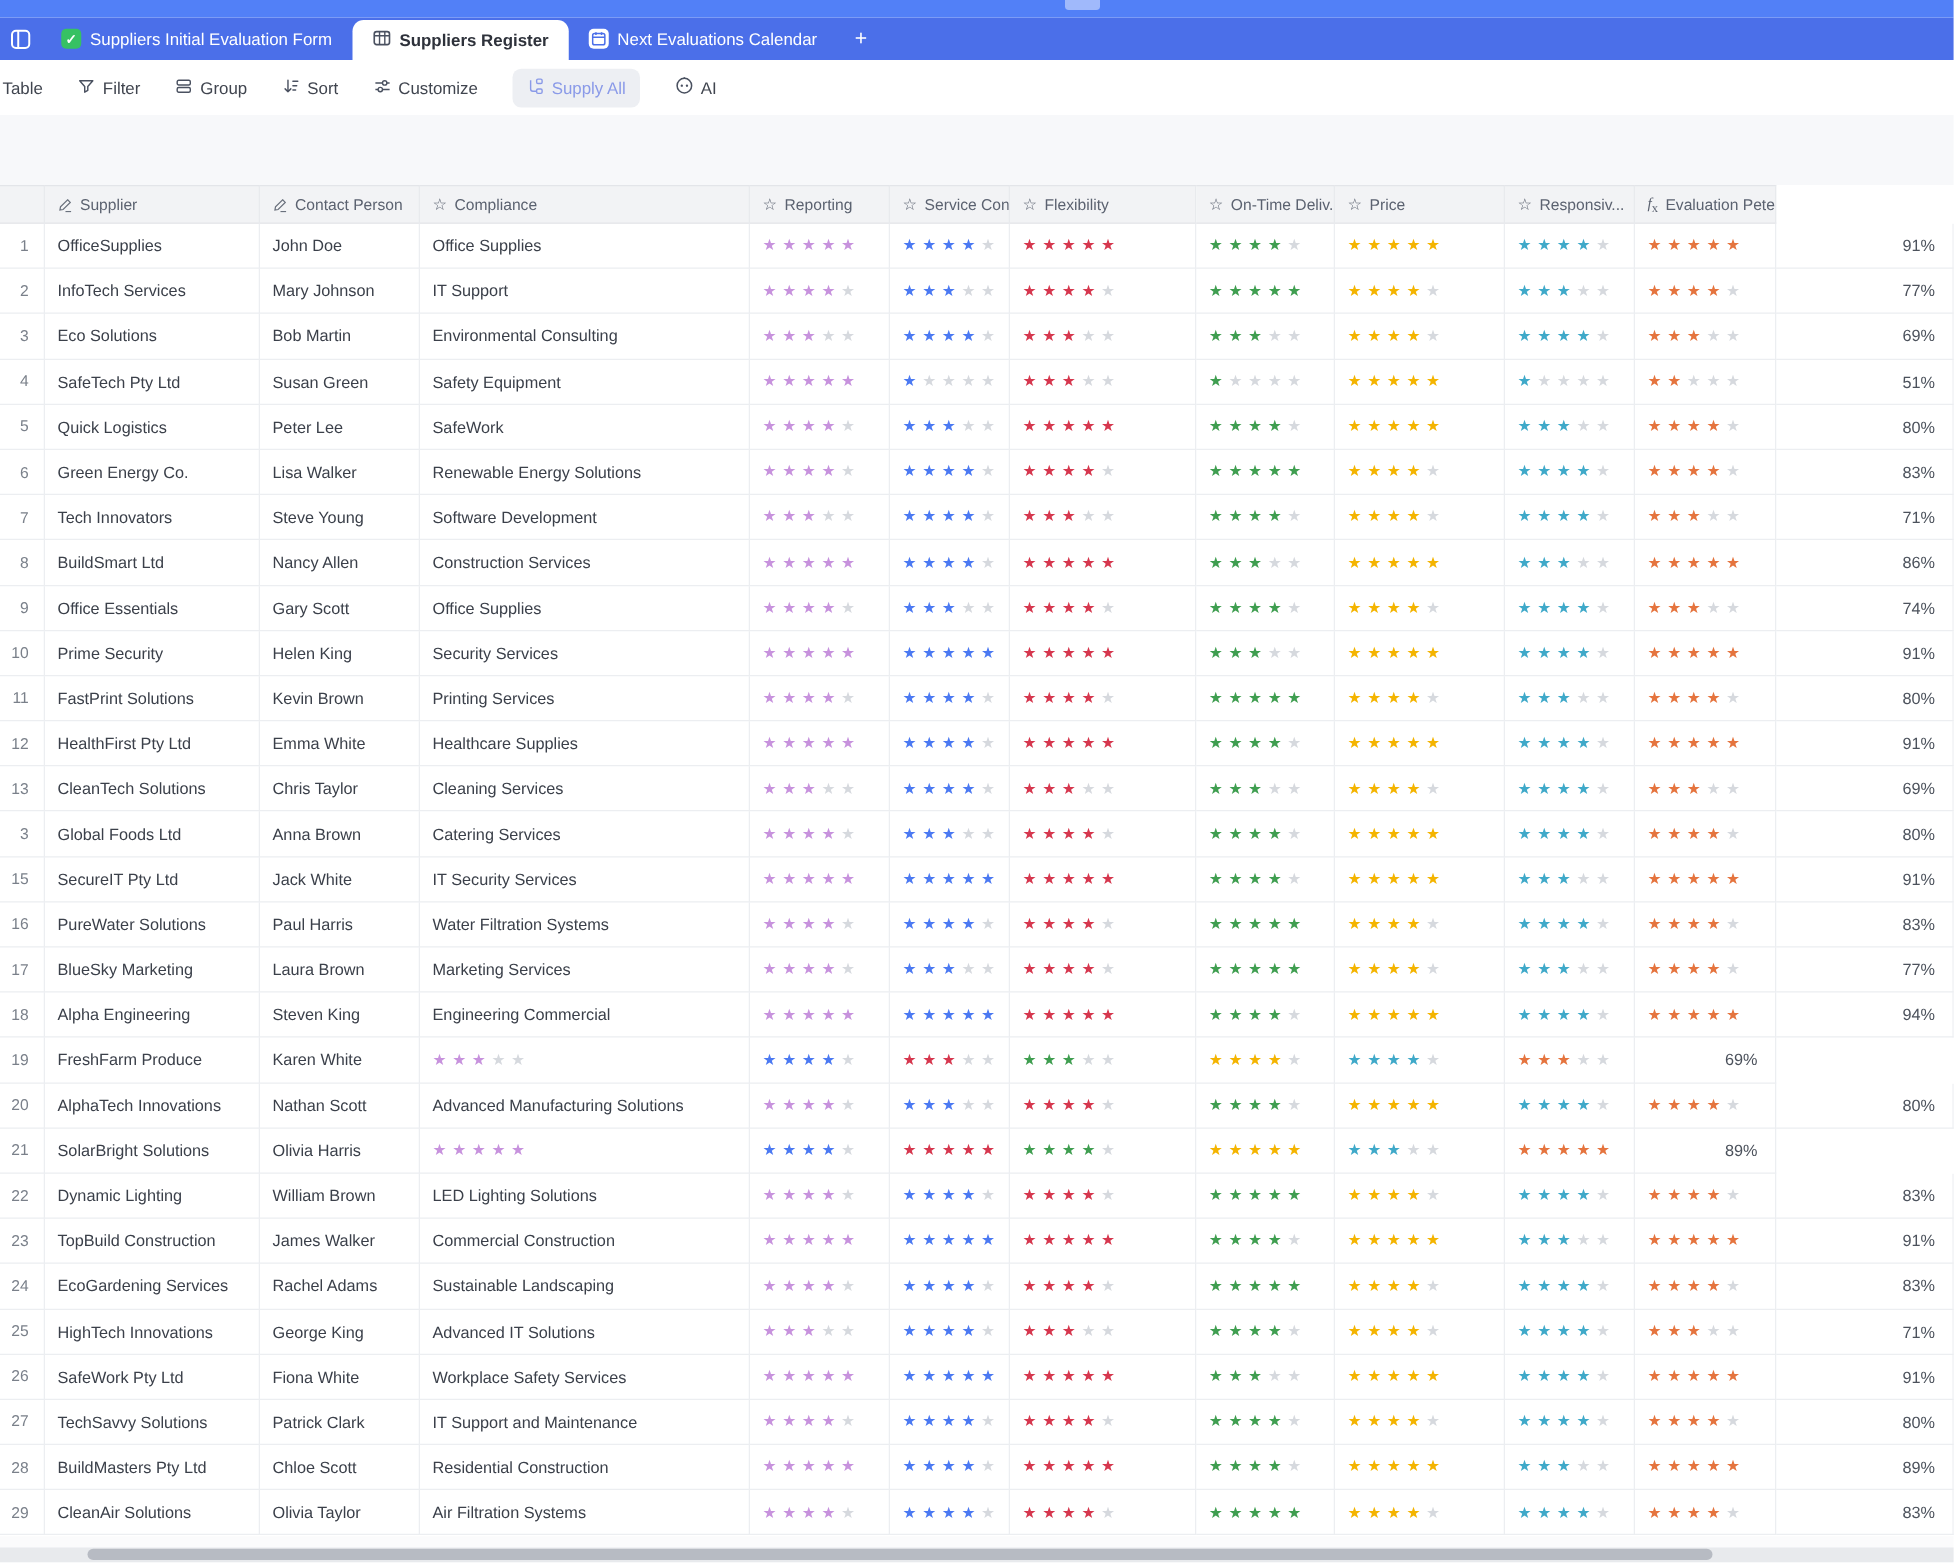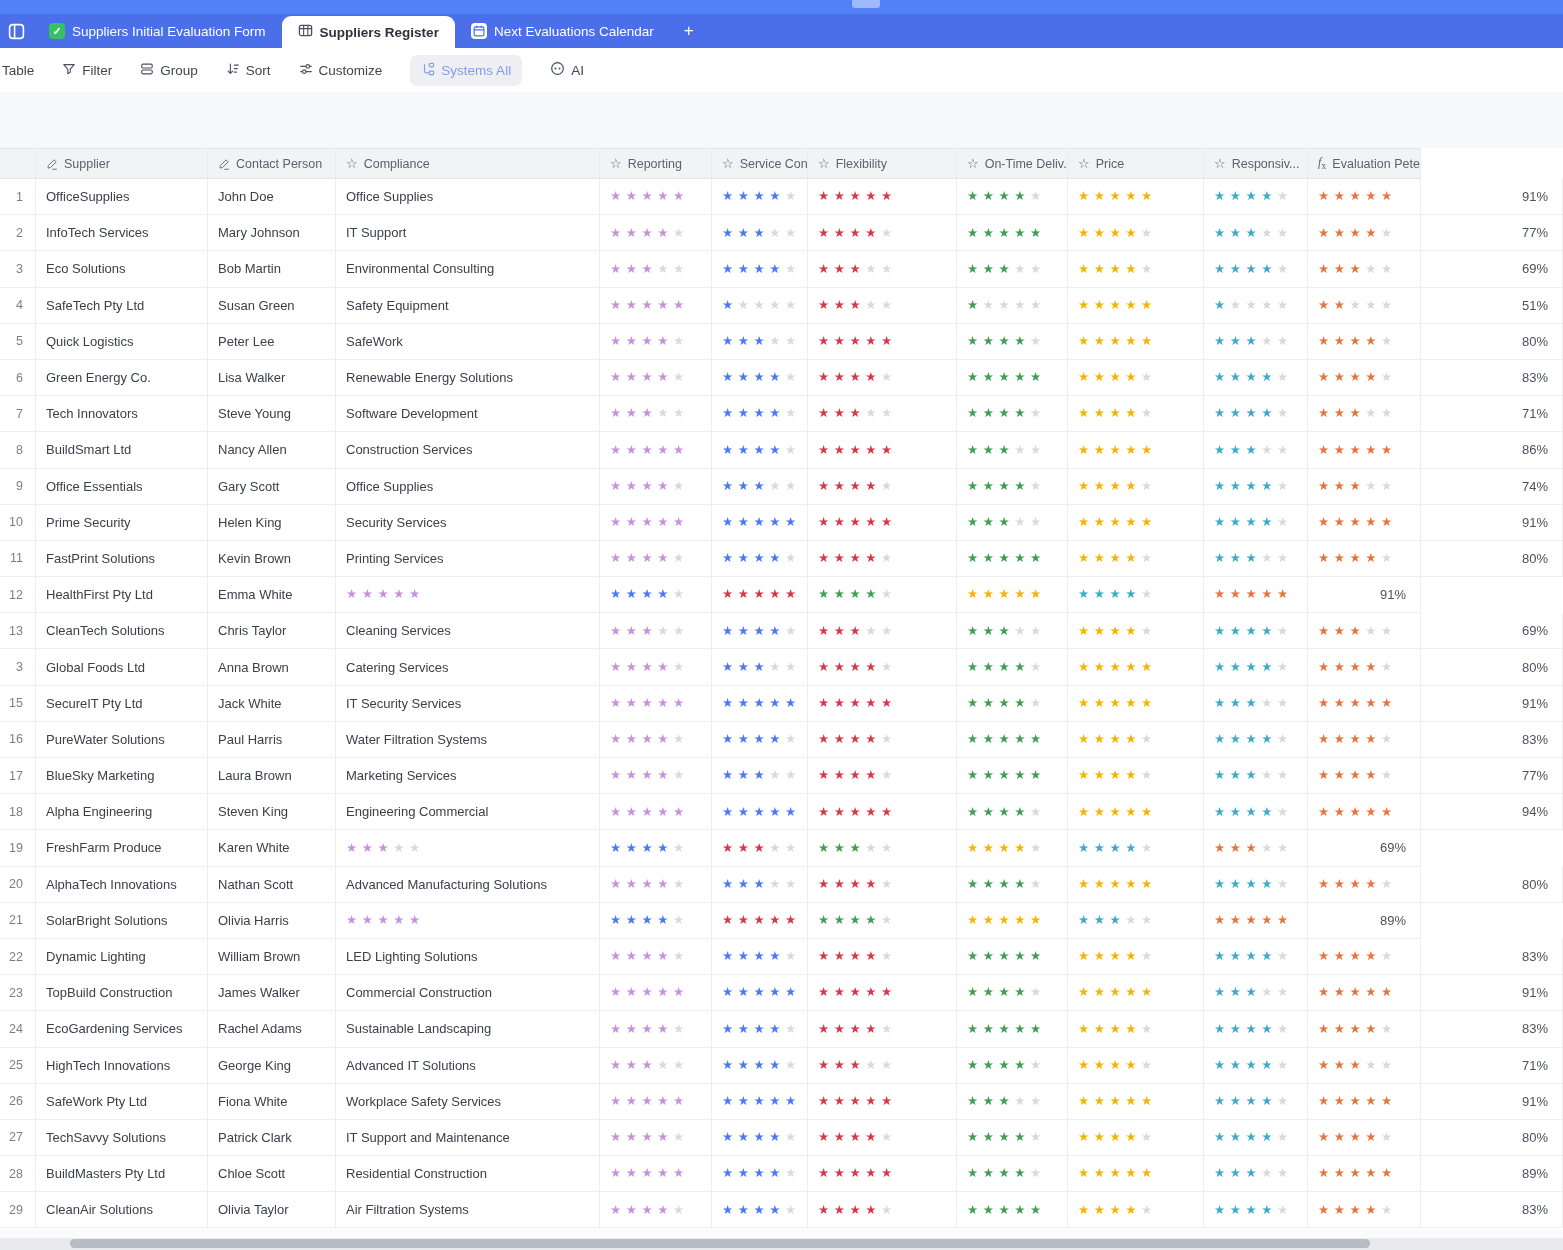--- a/index.html
+++ b/index.html
@@ -122,21 +122,21 @@
             <circle cx="6" cy="11" r="2" fill="#fff" stroke="#4a5160" stroke-width="1.3"></circle>
           </svg></span>
       <span>Customize</span>
     </span>
     <span class="tb-item tb-pill">
       <span><svg width="14" height="14" viewBox="0 0 16 16">
             <path d="M4 2.5v8a2 2 0 0 0 2 2h3" fill="none" stroke="#8a9ae8" stroke-width="1.3"></path>
             <rect x="9.5" y="1.5" width="5" height="4" rx="1.2" fill="none" stroke="#8a9ae8" stroke-width="1.3"></rect>
             <rect x="9.5" y="10.5" width="5" height="4" rx="1.2" fill="none" stroke="#8a9ae8" stroke-width="1.3"></rect>
           </svg></span>
-      <span>Systems All</span>
+      <span>Supply All</span>
     </span>
     <span class="tb-item">
       <span><svg width="15" height="15" viewBox="0 0 16 16">
             <circle cx="8" cy="8" r="6.2" fill="none" stroke="#4a5160" stroke-width="1.3"></circle>
             <circle cx="5.8" cy="8" r="1" fill="#4a5160"></circle>
             <circle cx="10.2" cy="8" r="1" fill="#4a5160"></circle>
             <path d="M8 1.8V.8" stroke="#4a5160" stroke-width="1.3"></path>
           </svg></span>
       <span>AI</span>
     </span>
@@ -808,20 +808,21 @@
             <div class="star" style="color: rgb(229, 116, 62);">★</div>
             <div class="star" style="color: rgb(229, 116, 62);">★</div>
             <div class="star" style="color: rgb(214, 217, 222);">★</div>
           </div>
           <div class="td score">80%</div>
         </div>
         <div class="tr">
           <div class="td num">12</div>
           <div class="td text">HealthFirst Pty Ltd</div>
           <div class="td text">Emma White</div>
+          <div class="td text">Healthcare Supplies</div>
           <div class="td rating">
             <div class="star" style="color: rgb(199, 146, 221);">★</div>
             <div class="star" style="color: rgb(199, 146, 221);">★</div>
             <div class="star" style="color: rgb(199, 146, 221);">★</div>
             <div class="star" style="color: rgb(199, 146, 221);">★</div>
             <div class="star" style="color: rgb(199, 146, 221);">★</div>
           </div>
           <div class="td rating">
             <div class="star" style="color: rgb(75, 121, 242);">★</div>
             <div class="star" style="color: rgb(75, 121, 242);">★</div>

